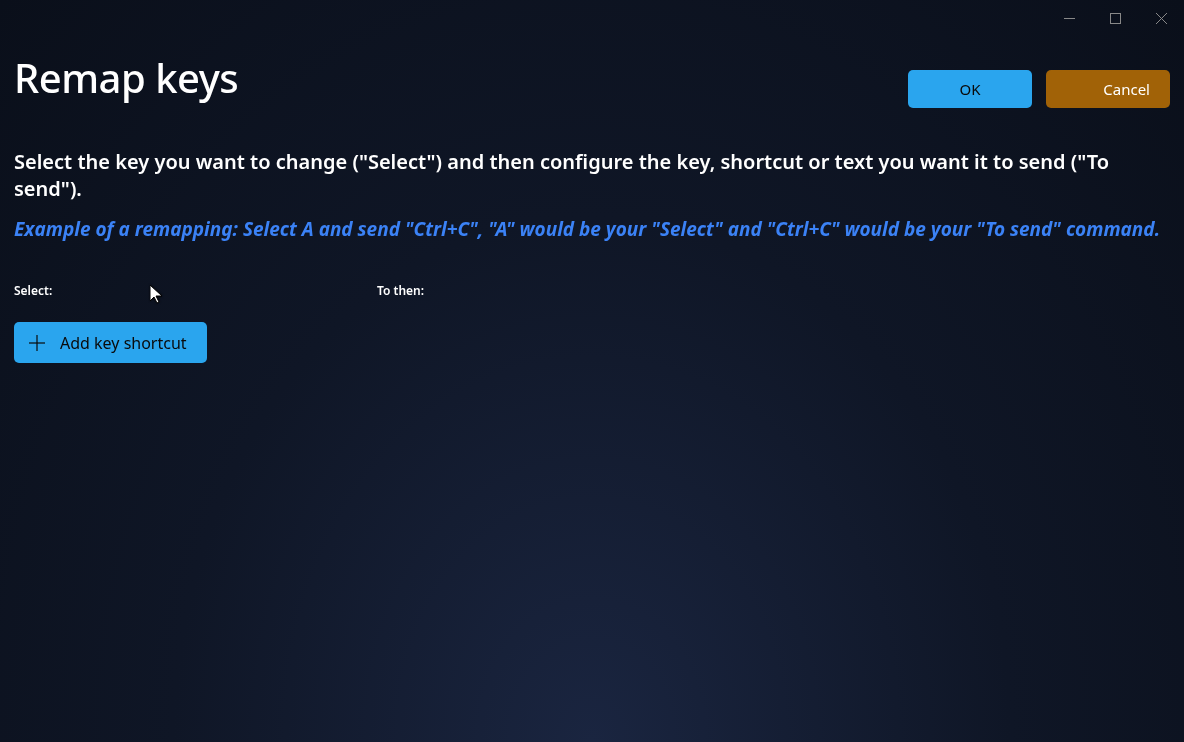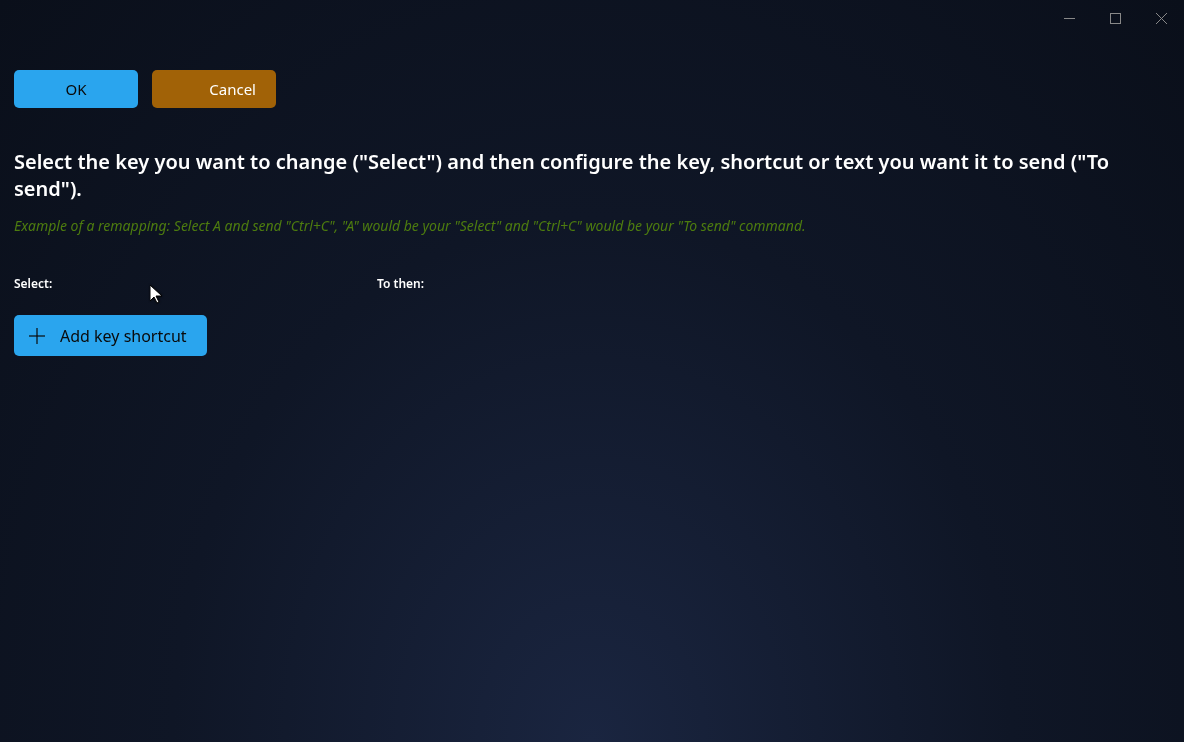--- a/index.html
+++ b/index.html
@@ -75,24 +75,24 @@
       font-weight: 400;
       text-align: right;
     }
     .instruction {
       font-size: 20px;
       font-weight: 600;
       color: #ffffff;
       margin-bottom: 14px;
     }
     .example {
-      font-size: 14px;
+      font-size: 19px;
       font-style: italic;
-      color: #4d7c0f;
-      font-weight: 400;
+      color: #3b82f6;
+      font-weight: 700;
       margin-bottom: 36px;
     }
     .columns {
       display: flex;
       gap: 0;
       margin-bottom: 22px;
     }
     .col-label {
       font-size: 12px;
       font-weight: 600;
@@ -158,20 +158,21 @@
       <svg width="11" height="11" viewBox="0 0 11 11">
           <line x1="0" y1="0" x2="11" y2="11" stroke="#888" stroke-width="1"></line>
           <line x1="11" y1="0" x2="0" y2="11" stroke="#888" stroke-width="1"></line>
         </svg>
     </span>
   </div>
 </div>
 
 <div class="content">
   <div class="header-row">
+    <h1 class="page-title">Remap keys</h1>
     <div class="action-buttons">
       <button class="btn btn-primary">OK</button>
       <button class="btn btn-secondary">Cancel</button>
     </div>
   </div>
 
   <p class="instruction">Select the key you want to change ("Select") and then configure the key, shortcut or text you want it to send ("To send").</p>
   <p class="example">Example of a remapping: Select A and send "Ctrl+C", "A" would be your "Select" and "Ctrl+C" would be your "To send" command.</p>
 
   <div class="columns">

